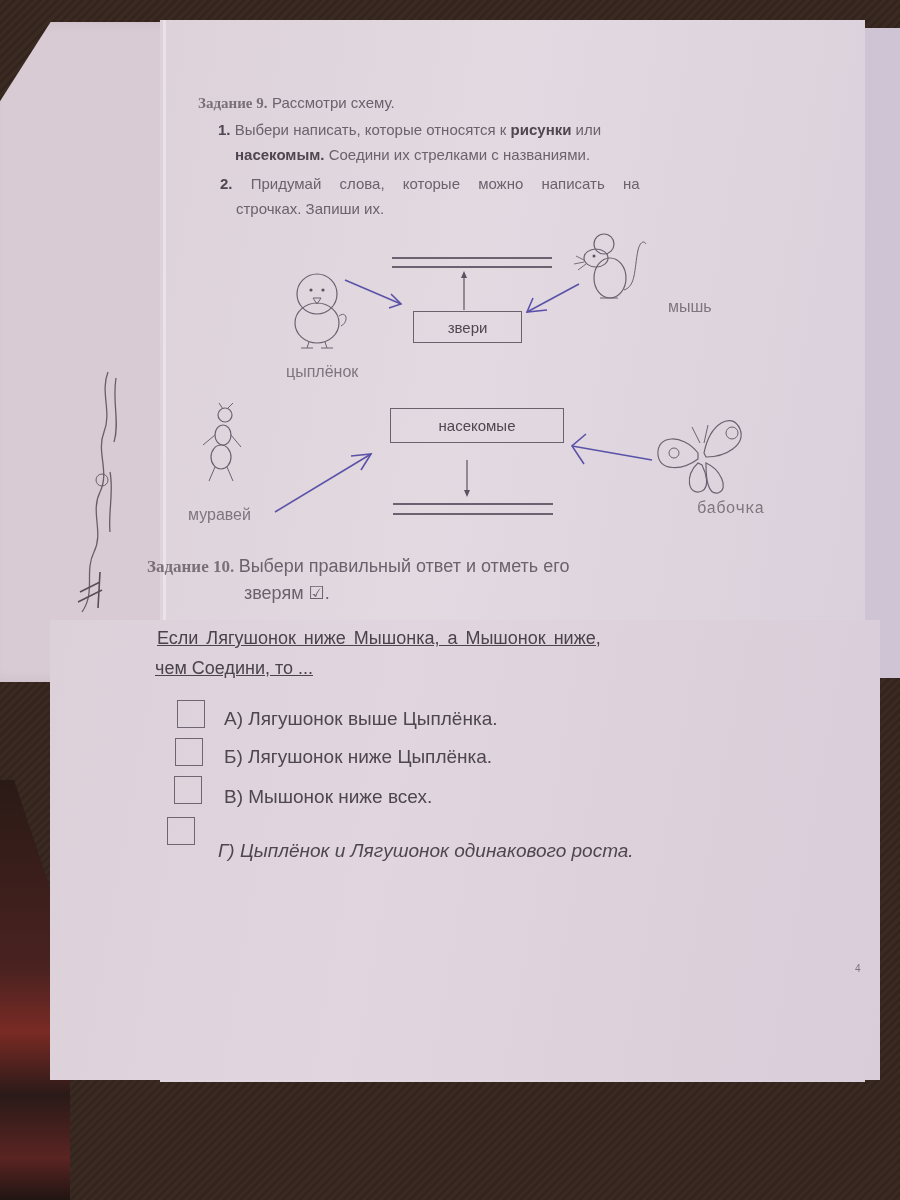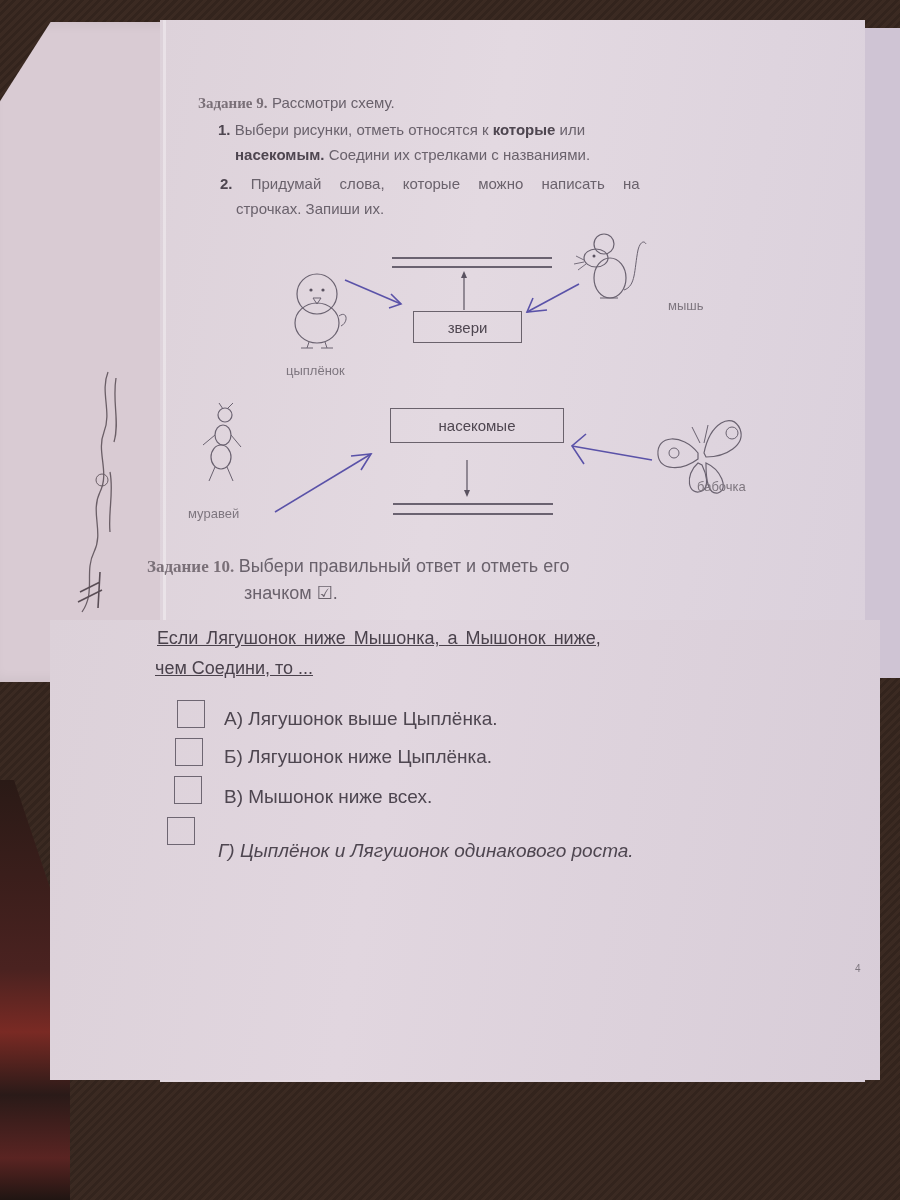--- a/index.html
+++ b/index.html
@@ -19,21 +19,21 @@
     background:linear-gradient(100deg,#dcd1d9 0%,#e1d6df 40%,#d8cdd8 100%);}
   .fold{position:absolute;left:163px;top:20px;width:3px;height:600px;background:rgba(255,255,255,0.35);}
   .t{position:absolute;color:#5e5660;white-space:nowrap;}
   .task-title{font-family:"Liberation Serif",serif;font-weight:bold;color:#7a7078;font-size:15px;}
   .task-text{font-size:15px;color:#6a626c;}
   .bold{font-weight:bold;color:#4e4650;}
   .num{font-weight:bold;color:#4e4650;}
   .box{position:absolute;border:1.5px solid #6a626c;background:transparent;}
   .box-label{position:absolute;left:0;right:0;top:0;bottom:0;display:flex;align-items:center;justify-content:center;font-size:15px;color:#4e4650;}
   .line{position:absolute;height:1.5px;background:#6a6270;}
-  .label-small{font-size:13px;color:#7e767f;}
+  .label-small{font-size:16px;color:#7e767f;}
   .q-text{font-size:18px;color:#4a424c;font-family:"Liberation Sans Narrow","Liberation Sans",sans-serif;text-decoration:underline;}
   .opt-text{font-size:19px;color:#4e4650;}
   .cb{position:absolute;width:26px;height:26px;border:1.3px solid #6e6672;}
   svg{position:absolute;overflow:visible;}
 </style>
 </head>
 <body>
 
 <div class="table-bg"></div>
 <div class="fabric"></div>
@@ -51,21 +51,21 @@
 <div class="page-lower"></div>
 <div class="fold"></div>
 
 <div class="t" style="left:198px;top:94px;">
   <span class="task-title">Задание 9.</span>
   <span class="task-text">Рассмотри схему.</span>
 </div>
 
 <div class="t task-text" style="left:218px;top:121px;">
   <span class="num">1.</span>
-  <span>Выбери рисунки, отметь относятся к </span><span class="bold">которые</span><span> или</span>
+  <span>Выбери написать, которые относятся к </span><span class="bold">рисунки</span><span> или</span>
 </div>
 <div class="t task-text" style="left:235px;top:146px;">
   <span class="bold">насекомым.</span><span> Соедини их стрелками с названиями.</span>
 </div>
 <div class="t task-text" style="left:220px;top:175px;word-spacing:14px;text-align:right;">
   <span class="num" style="word-spacing:0">2.</span>
   <span>Придумай слова, которые можно написать на</span>
 </div>
 <div class="t task-text" style="left:236px;top:200px;">строчках. Запиши их.</div>
 
@@ -130,36 +130,36 @@
 
 <svg width="100" height="90" style="left:652px;top:413px;">
   <path d="M46 40 C30 20 4 22 6 42 C8 58 30 58 46 46 Z" fill="none" stroke="#6a6270" stroke-width="1.2"></path>
   <path d="M52 40 C58 10 80 -2 88 16 C94 32 74 44 54 44 Z" fill="none" stroke="#6a6270" stroke-width="1.2"></path>
   <path d="M46 50 C32 62 36 84 50 78 C58 74 54 60 50 52 Z" fill="none" stroke="#6a6270" stroke-width="1.2"></path>
   <path d="M54 50 C68 56 78 76 66 80 C56 82 54 66 54 52 Z" fill="none" stroke="#6a6270" stroke-width="1.2"></path>
   <circle cx="80" cy="20" r="6" fill="none" stroke="#6a6270"></circle>
   <circle cx="22" cy="40" r="5" fill="none" stroke="#6a6270"></circle>
   <path d="M48 30 L40 14 M52 30 L56 12" stroke="#6a6270"></path>
 </svg>
-<div class="t label-small" style="left:697px;top:479px;">бабочка</div>
+<div class="t label-small" style="left:697px;top:500px;font-family:Liberation Mono, monospace;">бабочка</div>
 
 <svg width="110" height="70" style="left:275px;top:452px;">
   <line x1="0" y1="60" x2="96" y2="2" stroke="#5a52a8" stroke-width="1.6"></line>
   <path d="M76 4 L96 2 L86 18" fill="none" stroke="#5a52a8" stroke-width="1.6"></path>
 </svg>
 <svg width="90" height="40" style="left:570px;top:432px;">
   <line x1="82" y1="28" x2="2" y2="14" stroke="#5a52a8" stroke-width="1.6"></line>
   <path d="M16 2 L2 14 L14 32" fill="none" stroke="#5a52a8" stroke-width="1.6"></path>
 </svg>
 
 <div class="t" style="left:147px;top:556px;">
   <span class="task-title" style="font-size:17px;">Задание 10.</span>
   <span class="task-text" style="font-size:18px;">Выбери правильный ответ и отметь его</span>
 </div>
-<div class="t task-text" style="left:244px;top:582px;font-size:18px;">значком ☑.</div>
+<div class="t task-text" style="left:244px;top:582px;font-size:18px;">зверям ☑.</div>
 
 <div class="t q-text" style="left:157px;top:628px;word-spacing:3px;">Если Лягушонок ниже Мышонка, а Мышонок ниже,</div>
 <div class="t q-text" style="left:155px;top:658px;">чем Соедини, то ...</div>
 
 <div>
   <div class="cb" style="left:177px;top:700px;"></div>
   <div class="t opt-text" style="left:224px;top:708px;">А) Лягушонок выше Цыплёнка.</div>
 
   <div class="cb" style="left:175px;top:738px;"></div>
   <div class="t opt-text" style="left:224px;top:746px;">Б) Лягушонок ниже Цыплёнка.</div>

